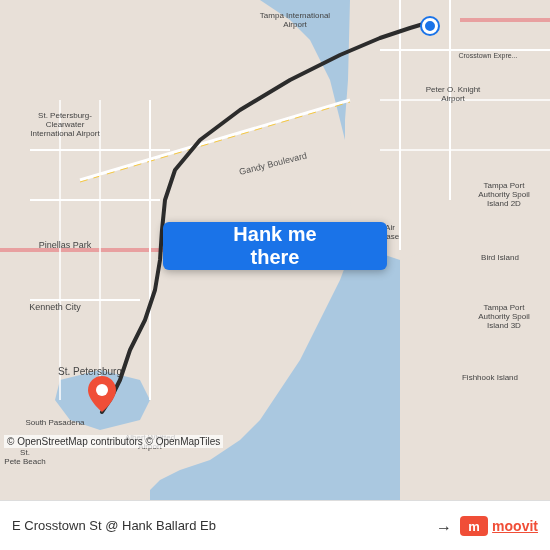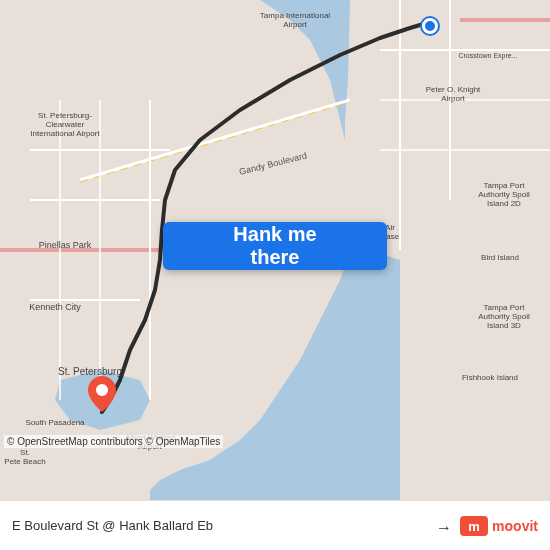--- a/index.html
+++ b/index.html
@@ -64,20 +64,21 @@
     .moovit-logo {
       display: flex;
       align-items: center;
       gap: 4px;
     }
 
     .moovit-text {
       font-size: 14px;
       font-weight: bold;
       color: #f04e37;
+      text-decoration: underline;
     }
 
     
     .take-me-there-btn {
       position: absolute;
       left: 50%;
       transform: translateX(-50%);
       top: 222px;
       background: #1a73e8;
       color: white;
@@ -240,21 +241,21 @@
   </div>
 
   <div class="marker-dest"></div>
 
   <button class="take-me-there-btn">Hank me there</button>
 
   <div class="map-attribution">© OpenStreetMap contributors © OpenMapTiles</div>
 </div>
 
 <div id="bottom-bar">
-  <span class="route-from">E Boulevard St @ Hank Ballard Eb</span>
+  <span class="route-from">E Crosstown St @ Hank Ballard Eb</span>
   <span class="route-arrow">→</span>
   <div class="moovit-logo">
 
     <svg width="28" height="20" viewBox="0 0 28 20" xmlns="http://www.w3.org/2000/svg">
       <rect width="28" height="20" rx="4" fill="#f04e37"></rect>
       <text x="14" y="15" font-size="13" font-weight="bold" fill="white" font-family="Arial" text-anchor="middle">m</text>
     </svg>
     <span class="moovit-text">moovit</span>
   </div>
 </div>

